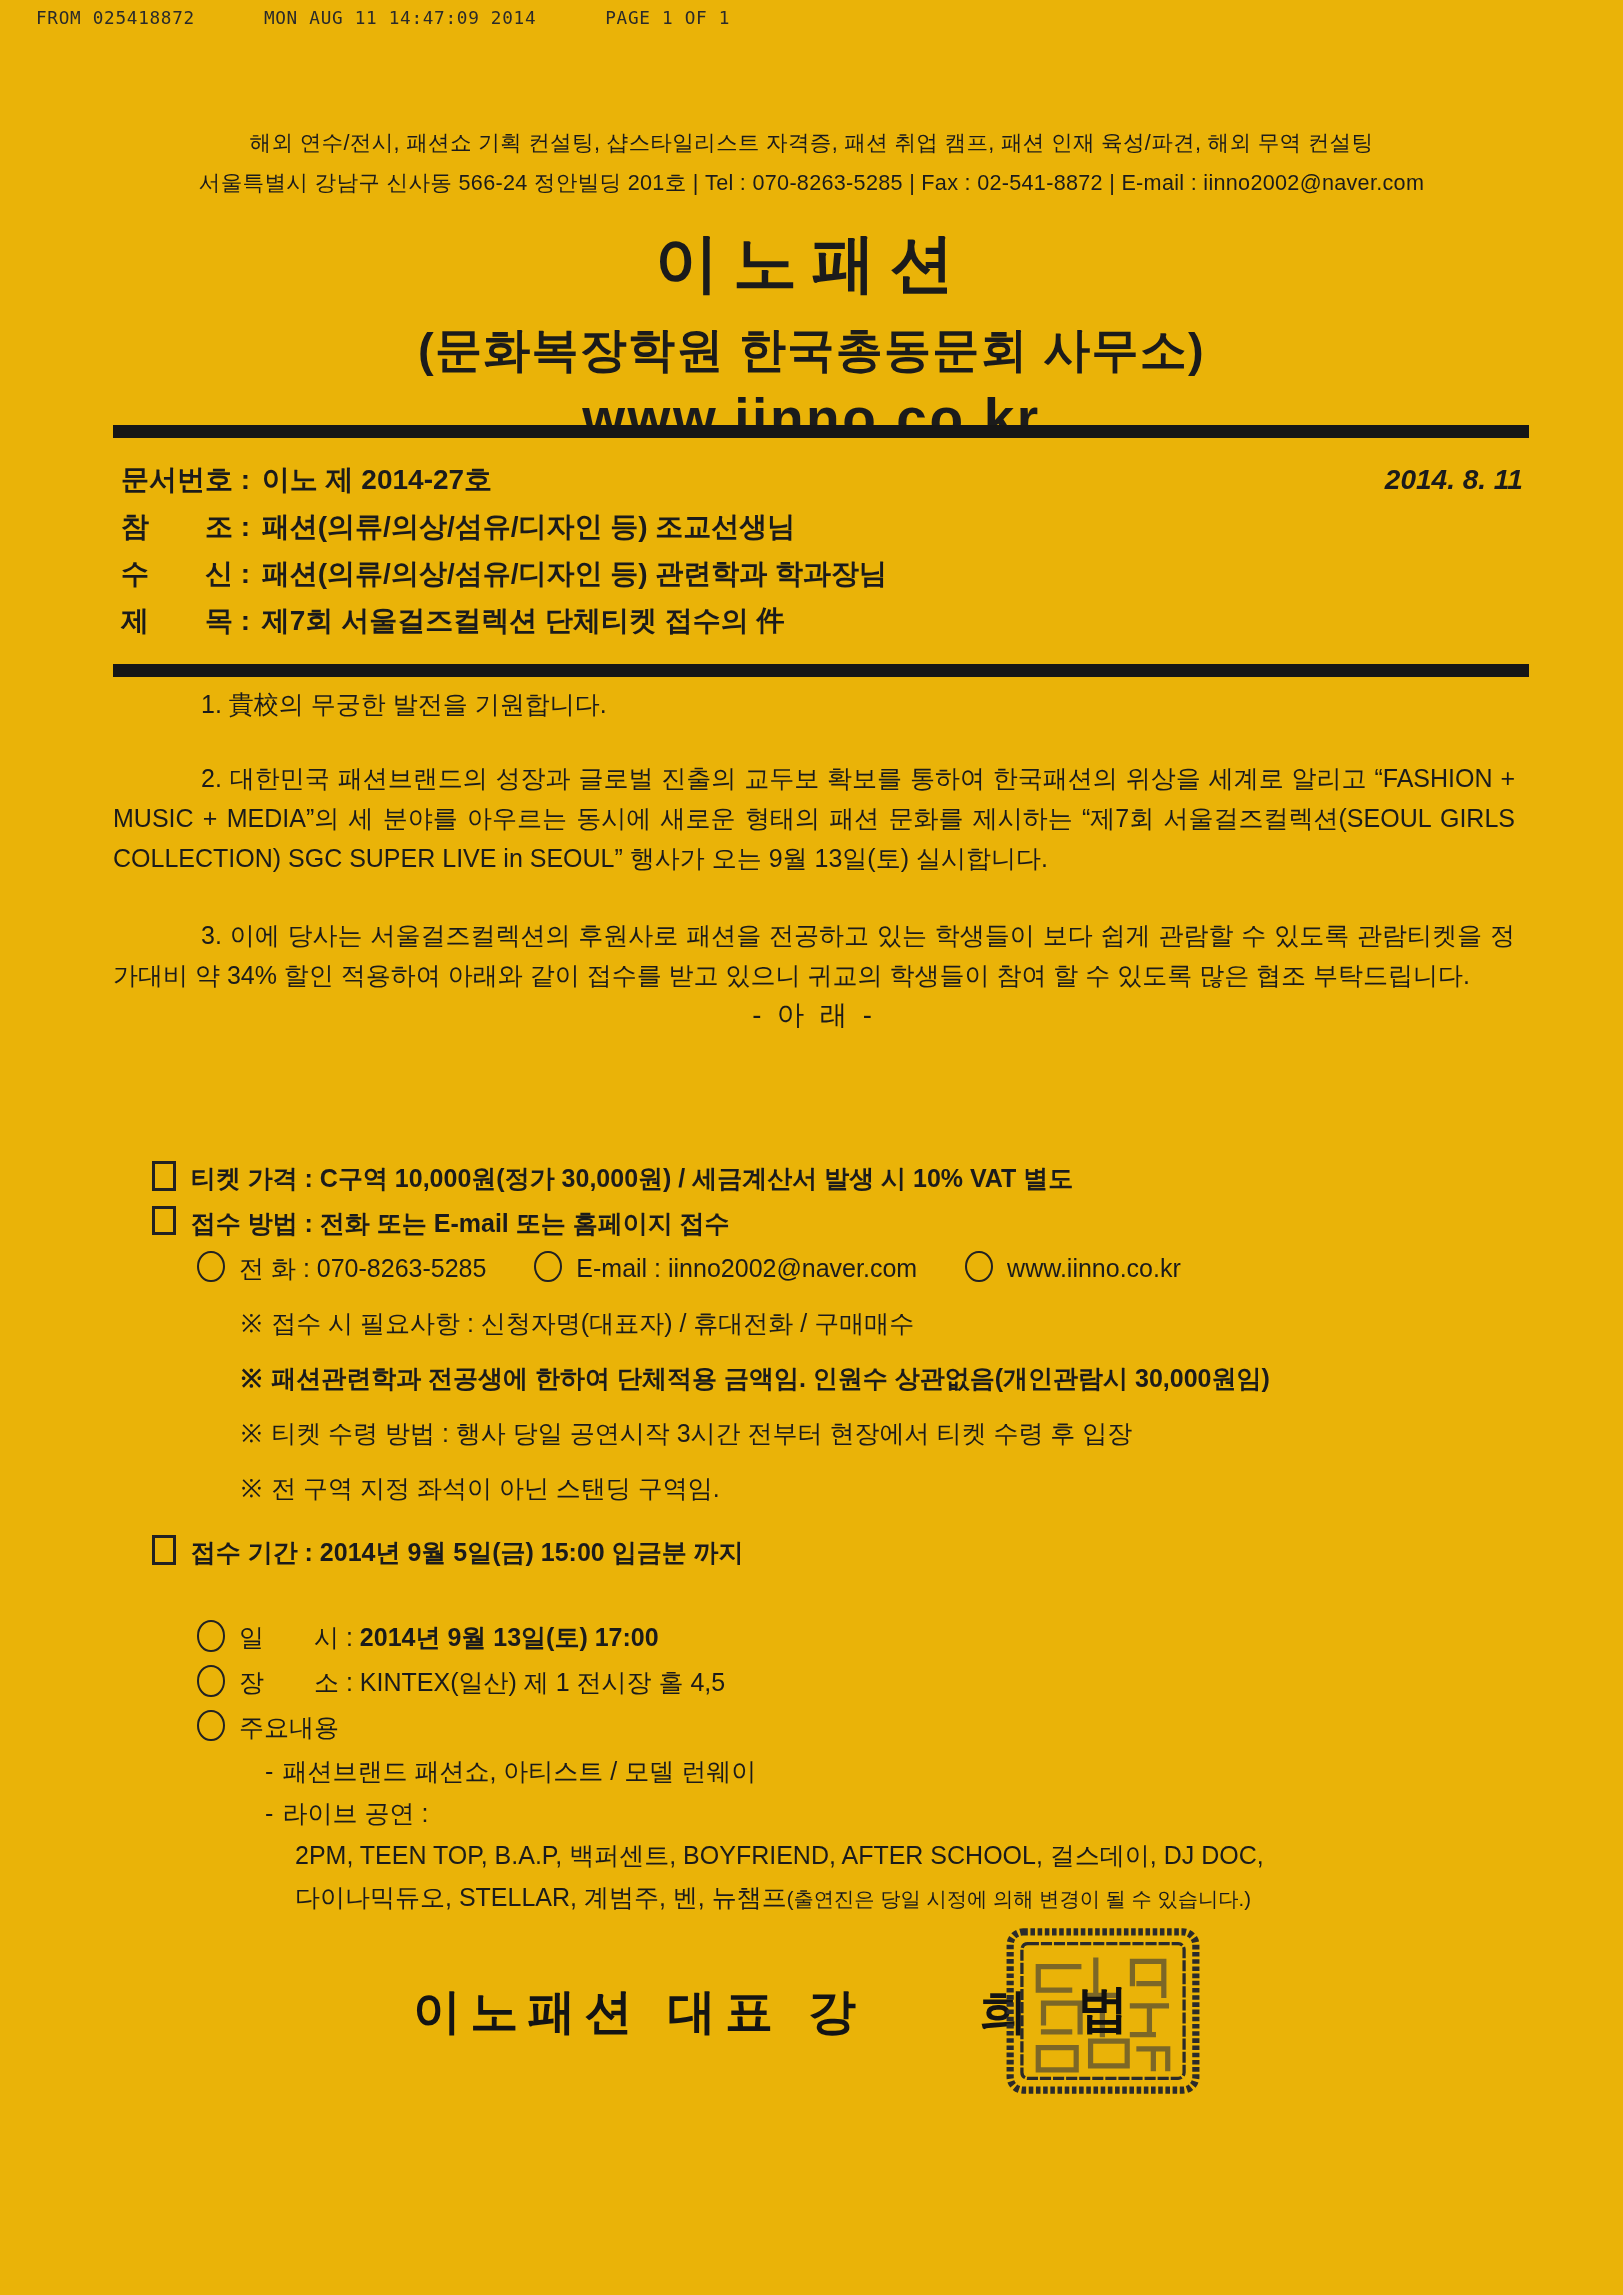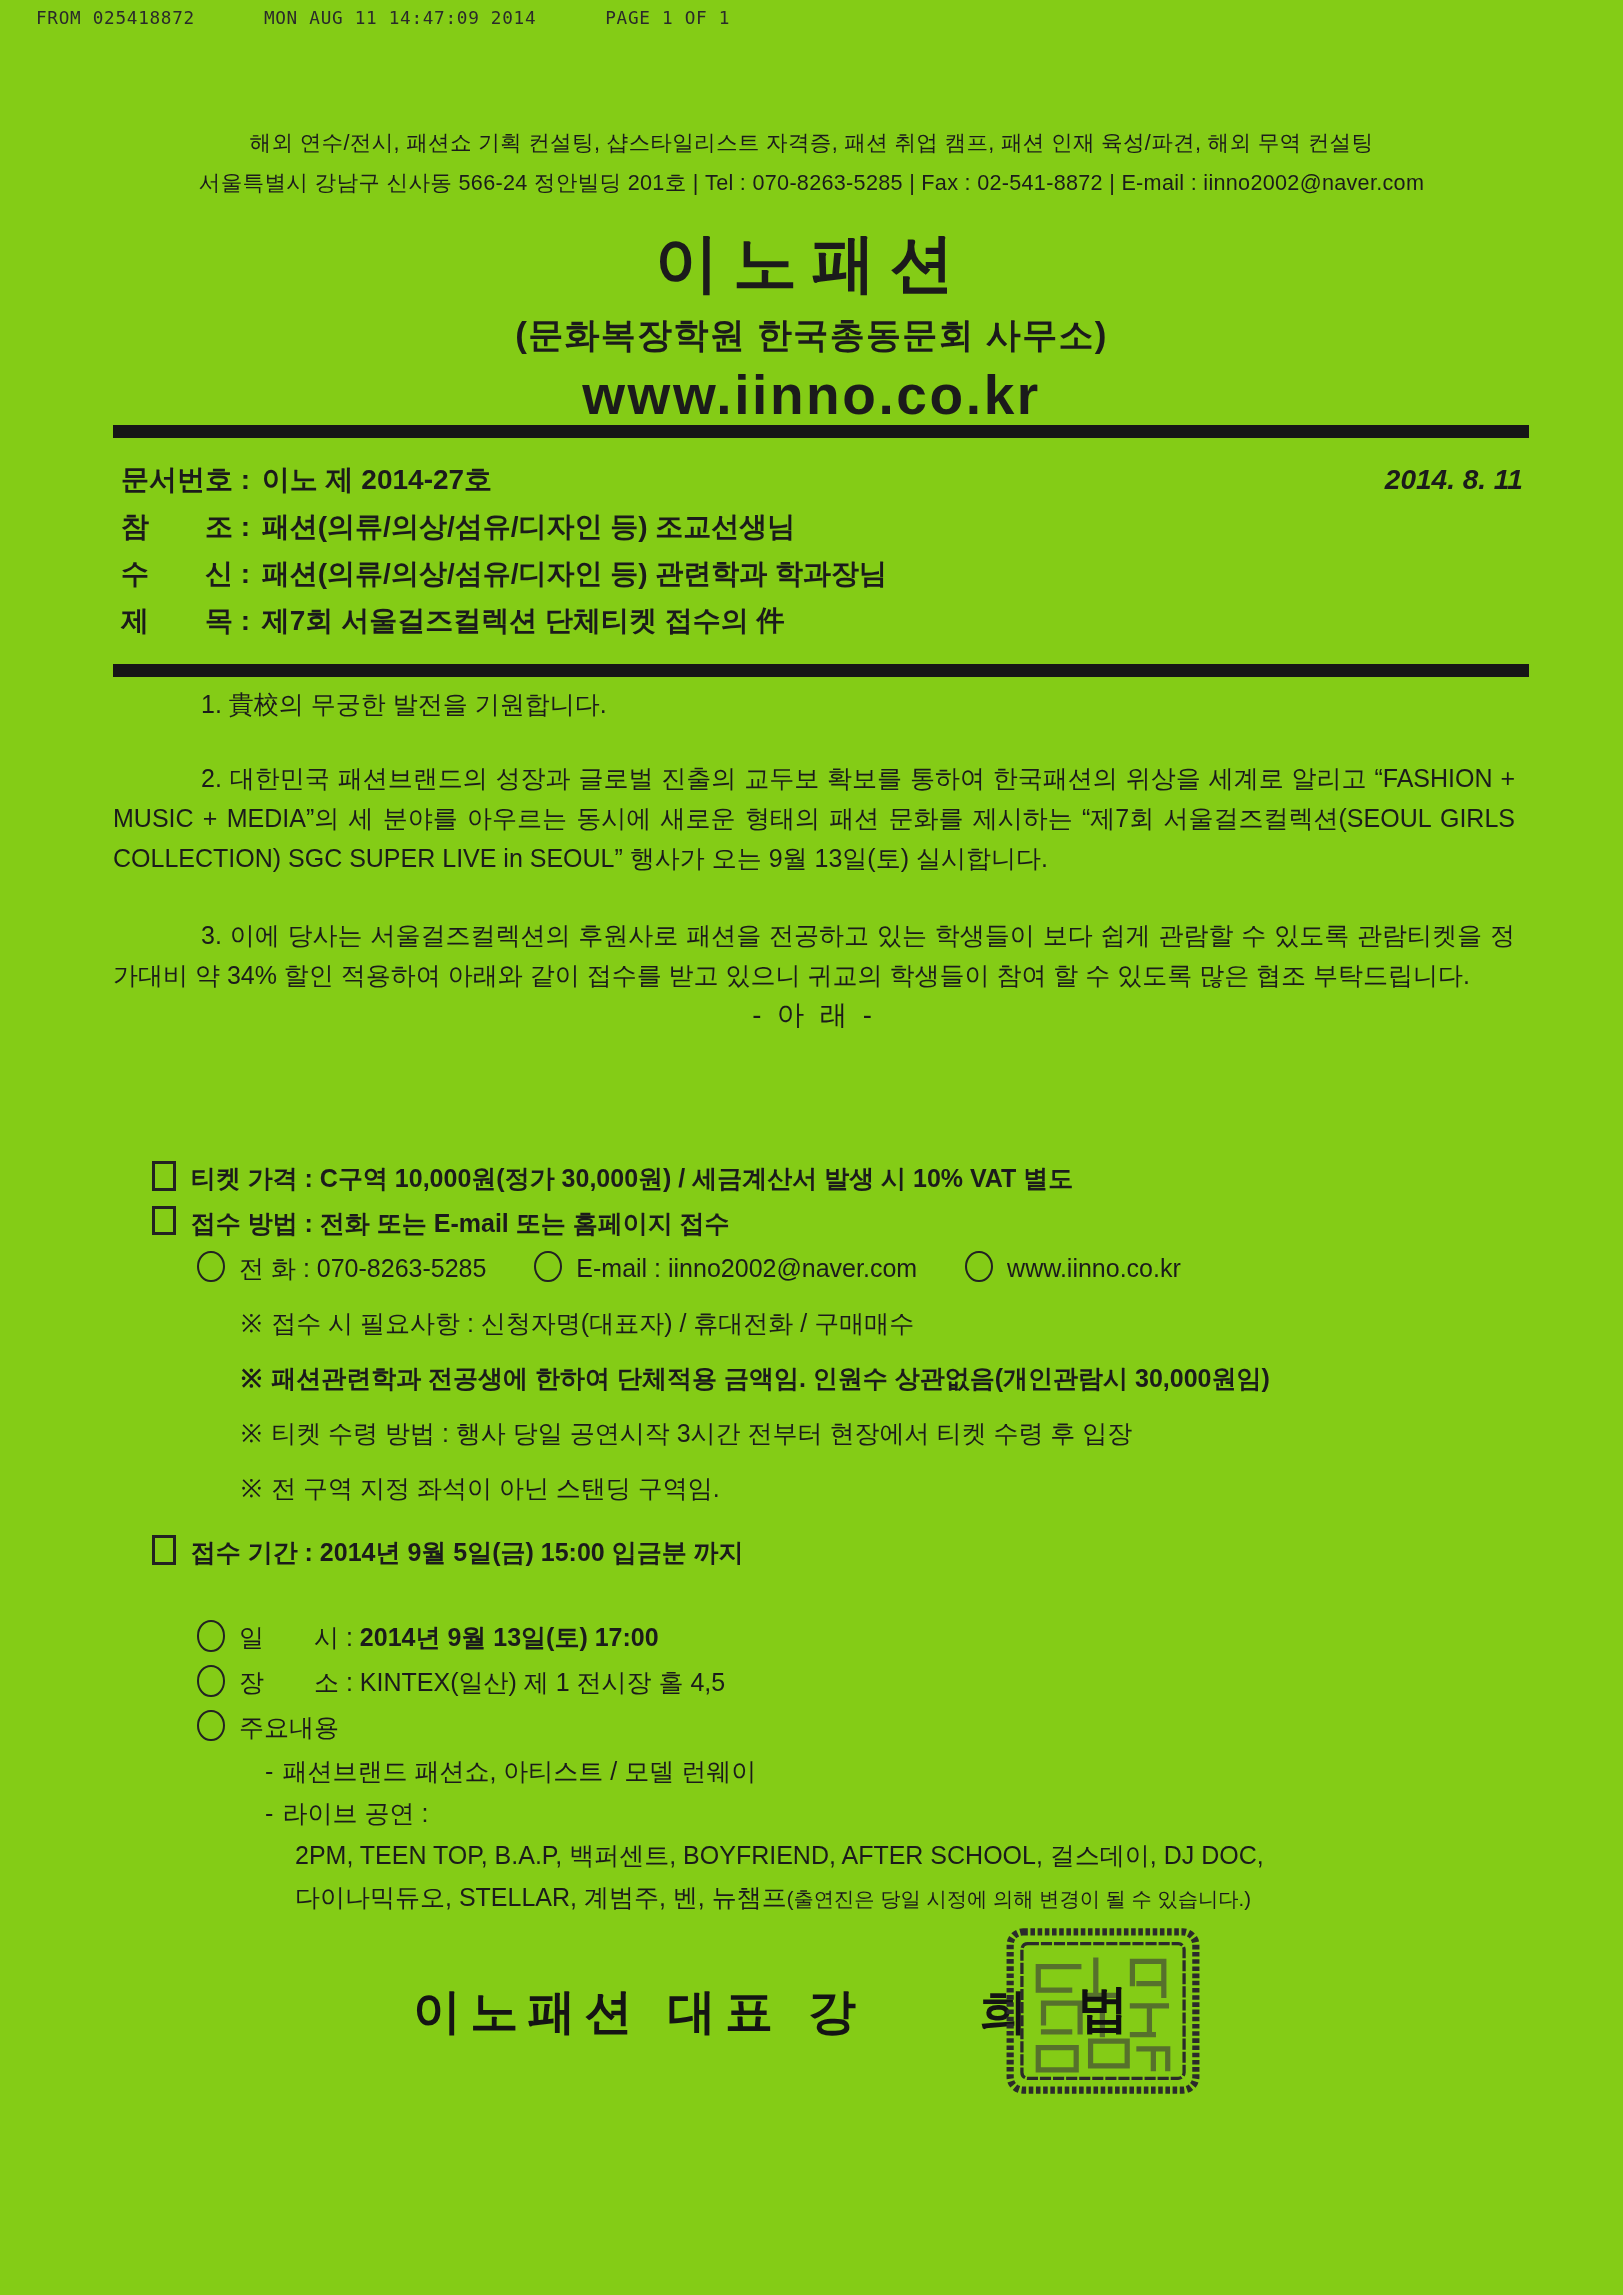--- a/index.html
+++ b/index.html
@@ -1,31 +1,31 @@
 <!DOCTYPE html>
 <html style="font-size:10.5px"><head>
 <meta charset="utf-8">
 <style>
   html,body { margin:0; padding:0; background:#e8e8e8; }
   .page {
-    position:relative; width:1623px; height:2295px; background:#84cc16;
+    position:relative; width:1623px; height:2295px; background:#eab308;
     font-family:"Liberation Sans", sans-serif; color:#1b1b1b; overflow:hidden;
   }
   
   .fax-header {
     position:absolute; top:7.9px; left:36px; display:flex; gap:69px;
     font-family:"DejaVu Sans Mono", monospace; font-size:17.7px; color:#2a2a2a;
     letter-spacing:0.7px; white-space:nowrap;
   }
   
   .letterhead { position:absolute; top:128px; left:0; width:100%; text-align:center; }
   .lh-services { font-size:21.6px; letter-spacing:0.3px; }
   .lh-address  { font-size:21.6px; margin-top:10.5px; letter-spacing:0.3px; }
   .lh-company  { font-size:64px; font-weight:bold; margin-top:23.6px; letter-spacing:14.4px; }
-  .lh-subtitle { font-size:35px; font-weight:bold; margin-top:5px; letter-spacing:1.3px; }
+  .lh-subtitle { font-size:47px; font-weight:bold; margin-top:12px; letter-spacing:1.3px; }
   .lh-website  { font-size:55px; font-weight:bold; margin-top:3.9px; letter-spacing:2.6px; }
   
   .doc-info {
     position:absolute; top:425px; left:113px; width:1402px;
     border-top:13px solid #161616; border-bottom:13px solid #161616;
     padding:18.3px 6.6px 19.7px 7.9px; font-size:28px; font-weight:bold;text-align:right;
   }
   .doc-row { display:flex; line-height:47px; white-space:nowrap; }
   .doc-row .lbl { margin-right:11.8px; }
   .doc-row.first { justify-content:space-between; }

